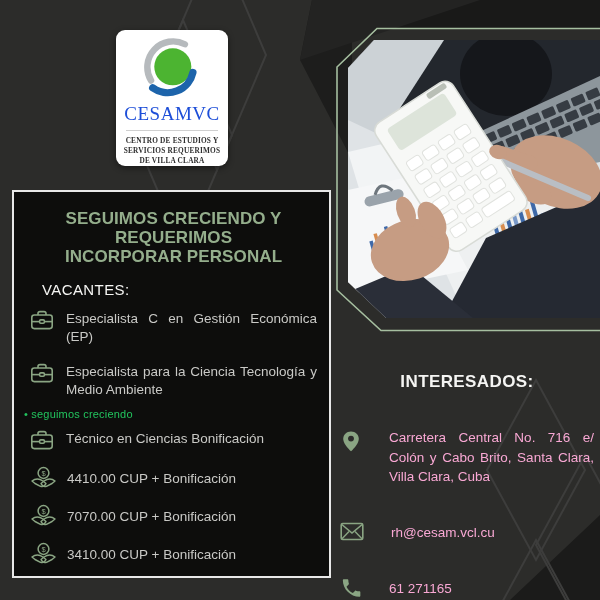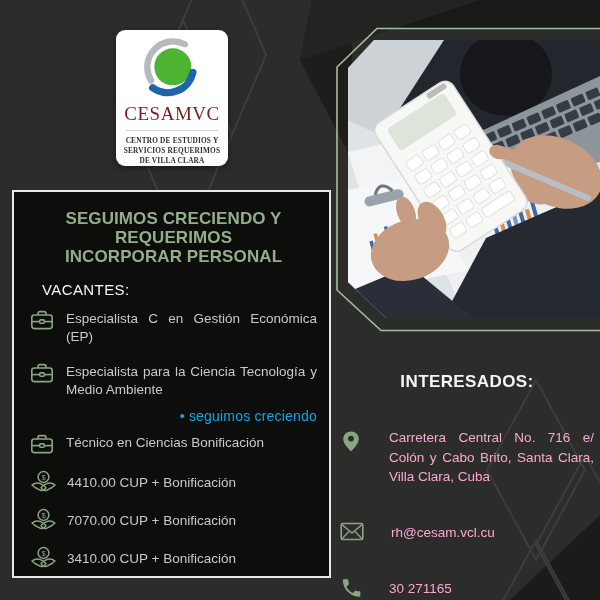--- a/index.html
+++ b/index.html
@@ -14,21 +14,21 @@
   
   .logo-card{
     position:absolute;left:116px;top:30px;width:112px;height:136px;
     background:#ffffff;border-radius:9px;
     box-shadow:0 2px 6px rgba(0,0,0,.45);
     display:flex;flex-direction:column;align-items:center;
     padding-top:7px;box-sizing:border-box;z-index:3;
   }
   .logo-name{
     font-family:"Liberation Serif", serif;
-    font-size:19px;color:#7f1d1d;letter-spacing:.5px;margin-top:2px;
+    font-size:19px;color:#1d4ed8;letter-spacing:.5px;margin-top:2px;
   }
   .logo-sub{
     font-family:"Liberation Serif", serif;font-weight:bold;
     font-size:7.3px;color:#2e2e2e;text-align:center;line-height:1.35;
     letter-spacing:.2px;margin-top:5px;width:100px;
   }
   
   .photo{
     position:absolute;left:348px;top:40px;width:252px;height:278px;z-index:2;
     clip-path:polygon(26px 0, 252px 0, 252px 278px, 38px 278px, 0 242px, 0 28px);
@@ -44,21 +44,21 @@
     text-align:center;width:238px;margin:2px auto 14px auto;letter-spacing:.1px;
   }
   .section-heading{
     color:#f5f5f3;font-weight:normal;font-size:15px;letter-spacing:.4px;
     margin:10px 0 10px 12px;
   }
   .item-row{display:flex;align-items:flex-start;gap:12px;margin-bottom:15px;color:#c9c9c6;}
   .item-row .txt{flex:1;font-size:13.5px;line-height:1.35;text-align:justify;padding-top:2px;}
   .item-row svg{flex:0 0 auto;margin-top:1px;}
   .ghost-line{
-    color:#0ea5e9;font-size:14px;margin:-6px 0 8px -6px;letter-spacing:.2px;text-align:right;
+    color:#22c55e;font-size:11px;margin:-6px 0 8px -6px;letter-spacing:.2px;
   }
   .salary-row{display:flex;align-items:center;gap:10px;margin-bottom:13px;color:#c9c9c6;}
   .salary-row .txt{font-size:13.5px;}
   
   .contact{
     position:absolute;left:340px;top:372px;width:254px;z-index:3;
   }
   .contact-heading{
     color:#f5f5f3;font-weight:bold;font-size:17px;letter-spacing:.4px;
     text-align:center;margin-bottom:26px;
@@ -325,15 +325,15 @@
       <line x1="2" y1="16.8" x2="9" y2="9.5" stroke="#8aa583" stroke-width="1.4"></line>
       <line x1="22" y1="16.8" x2="15" y2="9.5" stroke="#8aa583" stroke-width="1.4"></line>
     </svg>
     <div class="txt">rh@cesam.vcl.cu</div>
   </div>
 
   <div class="contact-row v-center">
     <svg width="22" height="22" viewBox="0 0 24 24">
       <path d="M7.1 10.6c1.5 3 3.9 5.4 6.9 6.9l2.3-2.3c.3-.3.7-.4 1.1-.3 1.2.4 2.4.6 3.7.6.6 0 1.1.5 1.1 1.1v3.8c0 .6-.5 1.1-1.1 1.1C11.4 21.5 3.1 13.2 3.1 3.5 3.1 2.9 3.6 2.4 4.2 2.4H8c.6 0 1.1.5 1.1 1.1 0 1.3.2 2.5.6 3.7.1.4 0 .8-.3 1.1l-2.3 2.3z" fill="#8aa583"></path>
     </svg>
-    <div class="txt">30 271165</div>
+    <div class="txt">61 271165</div>
   </div>
 </div>
 
 </body></html>

